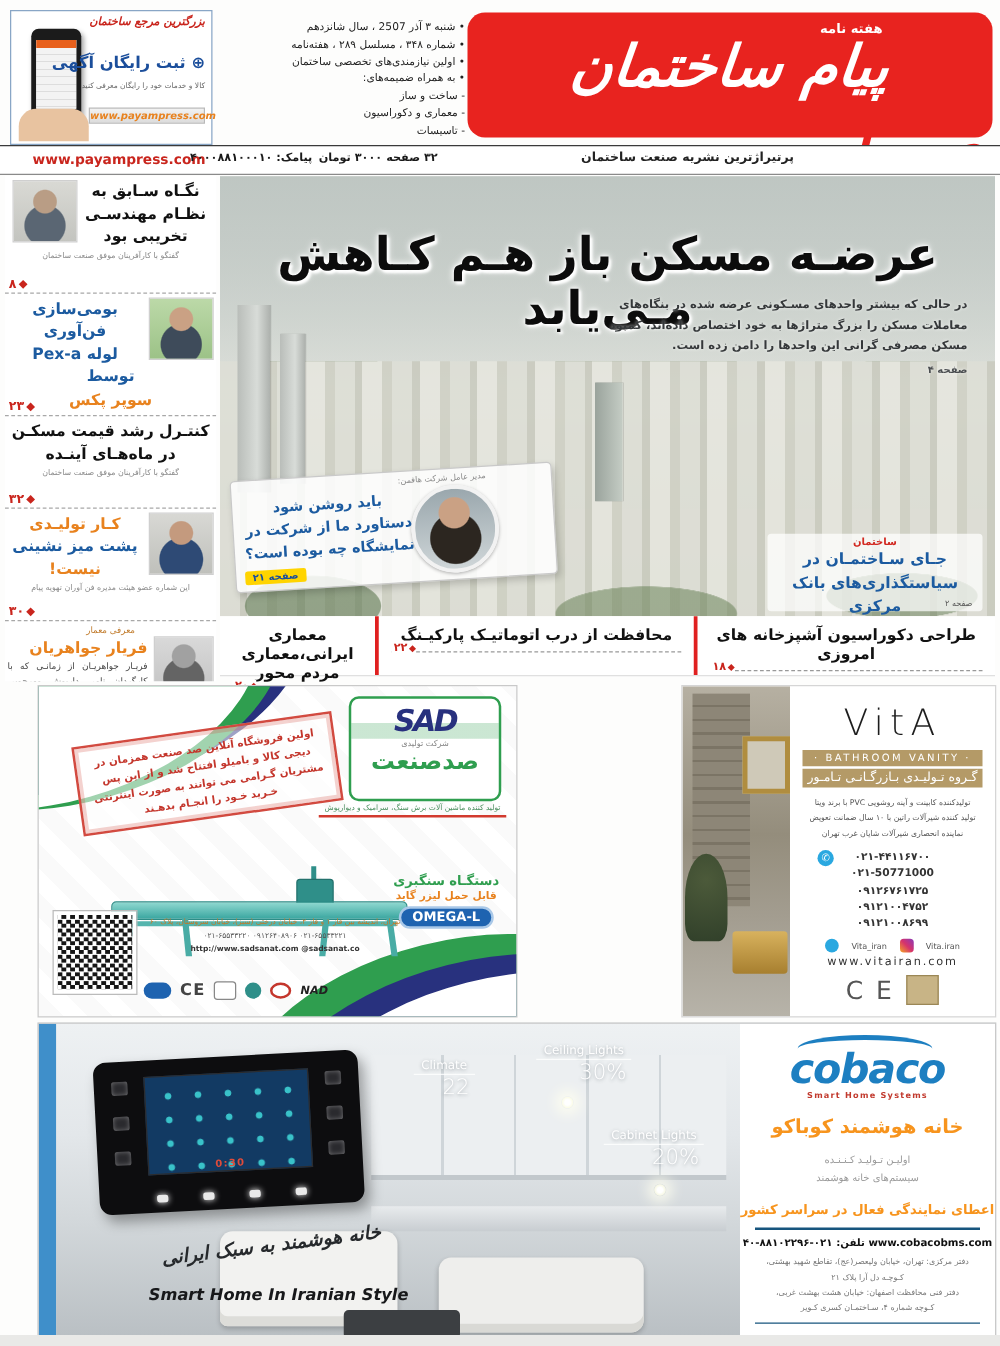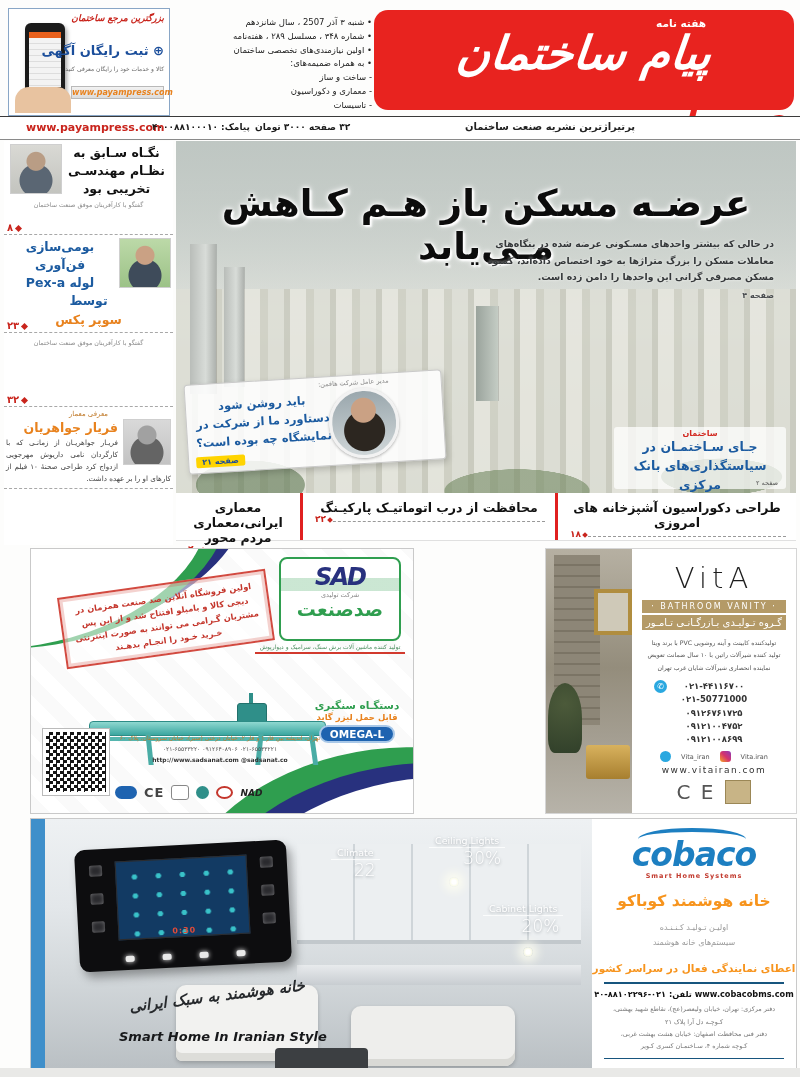--- a/index.html
+++ b/index.html
@@ -313,22 +313,31 @@
     </div>
     <div class="s-item" style="height:82px">
       <div class="s-photo fl-r" style="background:radial-gradient(circle at 50% 34%,#caa184 0 9px,transparent 10px),radial-gradient(circle at 50% 76%,#3e4b5a 0 16px,transparent 17px),linear-gradient(#bcd9a8,#9cc287)"></div>
       <div class="s-title c-blue">بومی‌سازی فن‌آوری</div>
       <div class="s-title c-blue">لوله Pex-a توسط</div>
       <div class="s-title c-orange">سوپر پکس</div>
       <div class="s-cap">این شماره مدیر عامل شرکت سوپر پکس</div>
       <div class="s-page">۲۳</div>
     </div>
     <div class="s-item" style="height:58px">
+      <div class="s-title">کنتـرل رشد قیمت مسکـن در ماه‌هـای آینـده</div>
       <div class="s-cap">گفتگو با کارآفرینان موفق صنعت ساختمان</div>
       <div class="s-page">۳۲</div>
+    </div>
+    <div class="s-item" style="height:74px">
+      <div class="s-photo fl-r" style="background:radial-gradient(circle at 50% 32%,#c49a7e 0 9px,transparent 10px),radial-gradient(circle at 50% 76%,#2e4a75 0 17px,transparent 18px),linear-gradient(#d8d8d4,#bfc0bb)"></div>
+      <div class="s-title c-orange">کـار تولیـدی</div>
+      <div class="s-title c-blue">پشت میز نشینی</div>
+      <div class="s-title c-orange">نیست!</div>
+      <div class="s-cap">این شماره عضو هیئت مدیره فن آوران تهویه پیام</div>
+      <div class="s-page">۳۰</div>
     </div>
     <div class="s-item" style="height:66px">
       <div class="s-kicker">معرفی معمار</div>
       <div class="s-photo fl-r bw" style="width:46px;height:44px"></div>
       <div class="s-title c-orange" style="text-align:right">فریار جواهریان</div>
       <div class="s-body">فریـار جواهریـان از زمانـی که با کارگردان نامی داریوش مهرجویی ازدواج کرد طراحی صحنهٔ ۱۰ فیلم از کارهای او را بر عهده داشت.</div>
 
     </div>
 
   </aside>

